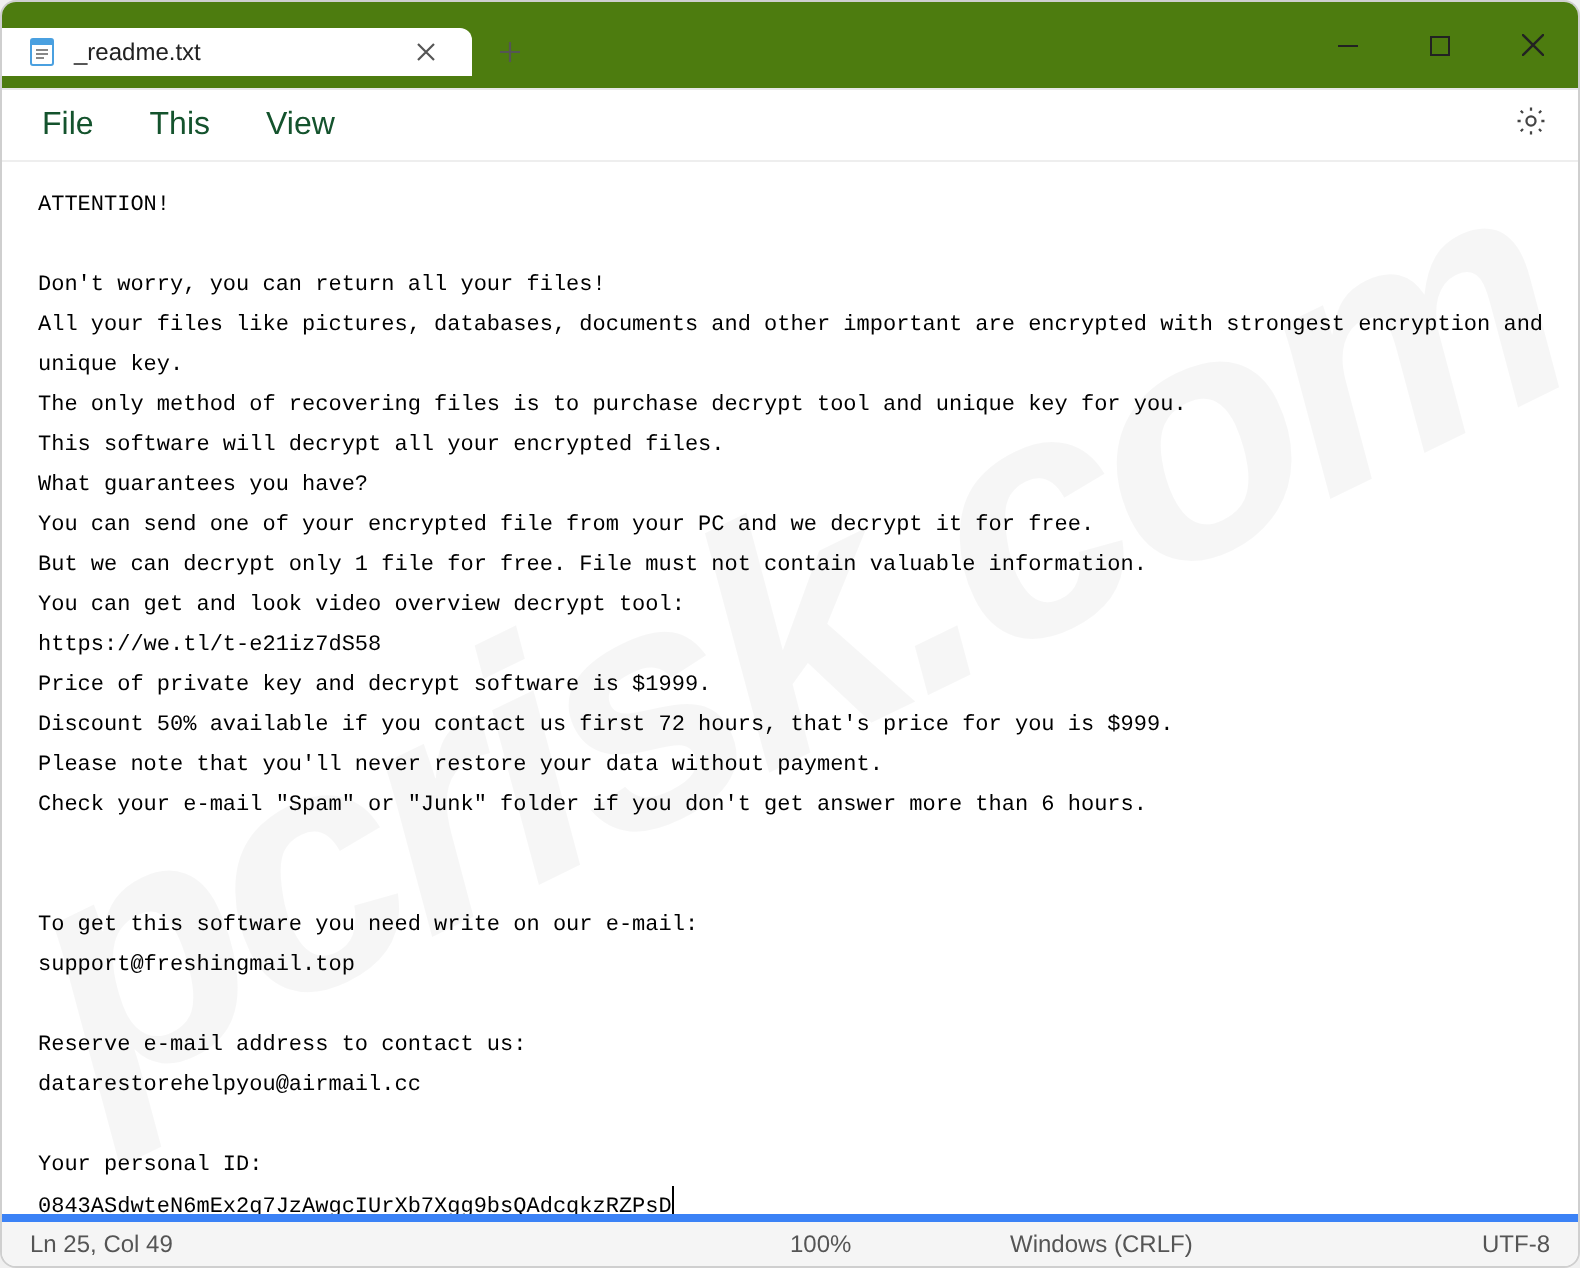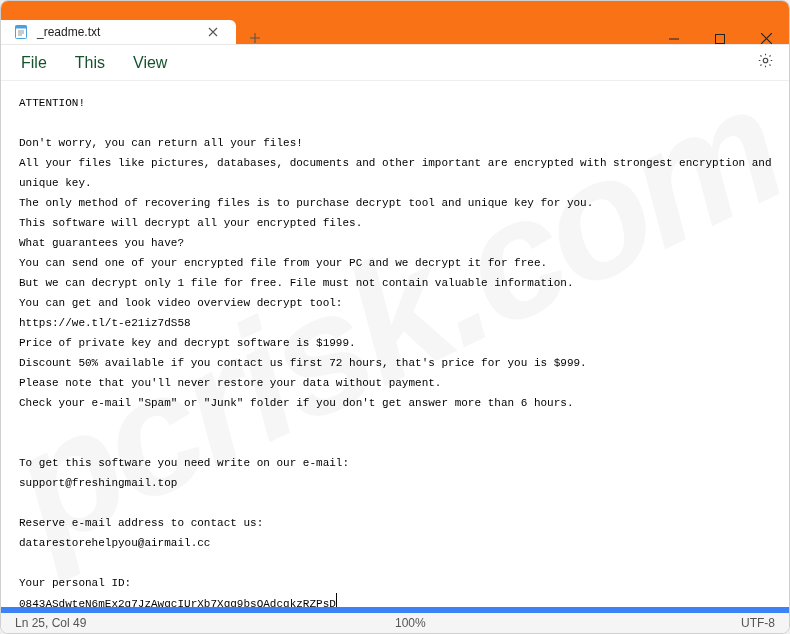--- a/index.html
+++ b/index.html
@@ -16,23 +16,23 @@
       height: 634px;
       background: #fff;
       border: 1px solid #cfcfcf;
       border-radius: 8px;
       display: flex;
       flex-direction: column;
       overflow: hidden;
     }
     .titlebar {
       height: 44px;
-      background: #f97316;
-      display: flex;
-      align-items: flex-end;
+      background: #4d7c0f;
+      display: flex;
+      align-items: center;
       border-bottom: 1px solid #e8e8e8;
     }
     .tab {
       display: flex;
       align-items: center;
       background: #fff;
       border-top-right-radius: 6px;
       padding: 0 10px 0 12px;
       margin-top: 6px;
       min-width: 235px;
@@ -126,21 +126,21 @@
       display: inline-block;
       width: 1px;
       height: 15px;
       background: #000;
       vertical-align: text-bottom;
       margin-bottom: 2px;
     }
     .statusbar {
       height: 26px;
       background: #f5f5f5;
-      border-top: 6px solid #3b82f6;
+      border-top: 4px solid #3b82f6;
       display: flex;
       align-items: center;
       font-size: 12px;
       color: #555;
     }
     .status-cell {
       padding: 0 14px;
     }
     .status-cell.pos { width: 380px; }
     .status-cell.zoom { width: 110px; text-align: left; }
@@ -250,20 +250,21 @@
 
 Reserve e-mail address to contact us:
 datarestorehelpyou@airmail.cc
 
 Your personal ID:
 0843ASdwteN6mEx2q7JzAwgcIUrXb7Xgg9bsQAdcqkzRZPsD</span><span class="caret"></span></div>
 
   <div class="statusbar">
     <div class="status-cell pos">Ln 25, Col 49</div>
     <div class="status-cell zoom">100%</div>
+    <div class="status-cell eol">Windows (CRLF)</div>
     <div class="status-cell enc">UTF-8</div>
   </div>
 
 </div>
 
 <div class="watermark">
   <div class="watermark-text">pcrisk.com</div>
 </div>
 
 </body></html>

